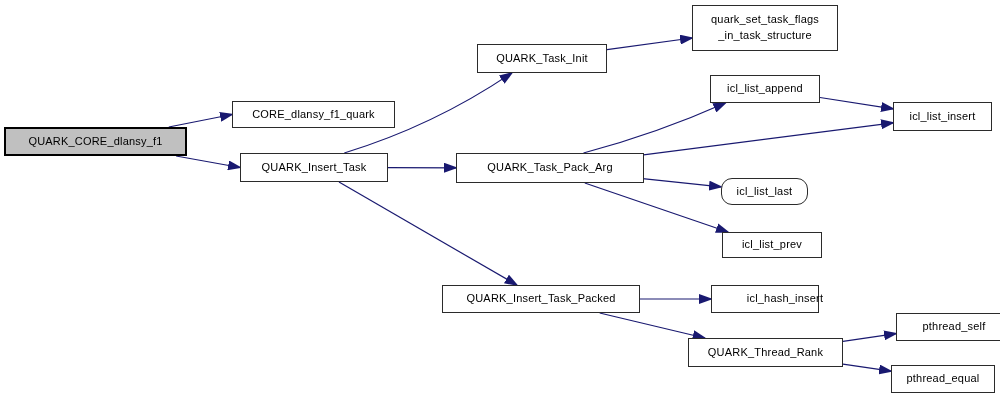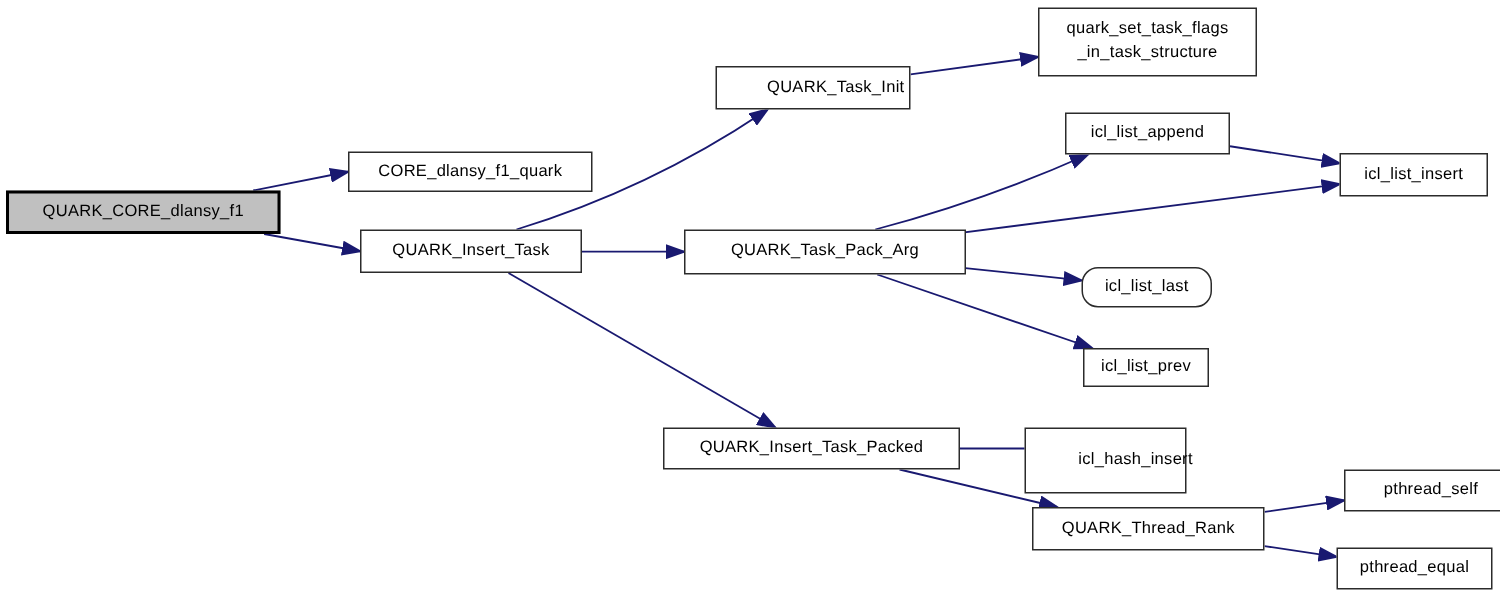--- a/index.html
+++ b/index.html
@@ -73,46 +73,46 @@
   <div id="node-layer">
       <div class="node root" style="left: 4px; top: 127px; width: 183px; height: 29px;">
         <span class="node-label">QUARK_CORE_dlansy_f1</span>
       </div>
       <div class="node" style="left: 232px; top: 101px; width: 163px; height: 27px;">
         <span class="node-label">CORE_dlansy_f1_quark</span>
       </div>
       <div class="node" style="left: 240px; top: 153px; width: 148px; height: 29px;">
         <span class="node-label">QUARK_Insert_Task</span>
       </div>
-      <div class="node" style="left: 477px; top: 44px; width: 130px; height: 29px; justify-content: flex-end;">
+      <div class="node" style="left: 477px; top: 44px; width: 130px; height: 29px;">
         <span class="node-label">QUARK_Task_Init</span>
       </div>
       <div class="node" style="left: 692px; top: 5px; width: 146px; height: 46px;">
         <span class="node-label">quark_set_task_flags
 _in_task_structure</span>
       </div>
       <div class="node" style="left: 456px; top: 153px; width: 188px; height: 30px;">
         <span class="node-label">QUARK_Task_Pack_Arg</span>
       </div>
       <div class="node" style="left: 710px; top: 75px; width: 110px; height: 28px;">
         <span class="node-label">icl_list_append</span>
       </div>
       <div class="node" style="left: 893px; top: 102px; width: 99px; height: 29px;">
         <span class="node-label">icl_list_insert</span>
       </div>
       <div class="node" style="left: 721px; top: 178px; width: 87px; height: 27px; border-radius: 11px;">
         <span class="node-label">icl_list_last</span>
       </div>
-      <div class="node" style="left: 722px; top: 232px; width: 84px; height: 26px;">
+      <div class="node" style="left: 722px; top: 232px; width: 100px; height: 26px;">
         <span class="node-label">icl_list_prev</span>
       </div>
       <div class="node" style="left: 442px; top: 285px; width: 198px; height: 28px;">
         <span class="node-label">QUARK_Insert_Task_Packed</span>
       </div>
-      <div class="node" style="left: 683px; top: 285px; width: 108px; height: 44px; padding-left: 40px;">
+      <div class="node" style="left: 711px; top: 285px; width: 108px; height: 28px; padding-left: 40px;">
         <span class="node-label">icl_hash_insert</span>
       </div>
       <div class="node" style="left: 688px; top: 338px; width: 155px; height: 29px;">
         <span class="node-label">QUARK_Thread_Rank</span>
       </div>
       <div class="node" style="left: 896px; top: 313px; width: 116px; height: 28px;">
         <span class="node-label">pthread_self</span>
       </div>
       <div class="node" style="left: 891px; top: 365px; width: 104px; height: 28px;">
         <span class="node-label">pthread_equal</span>

